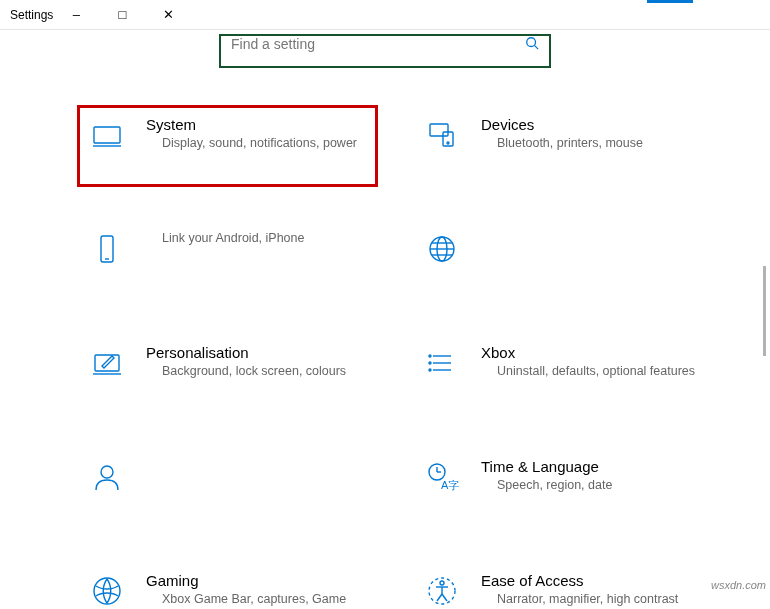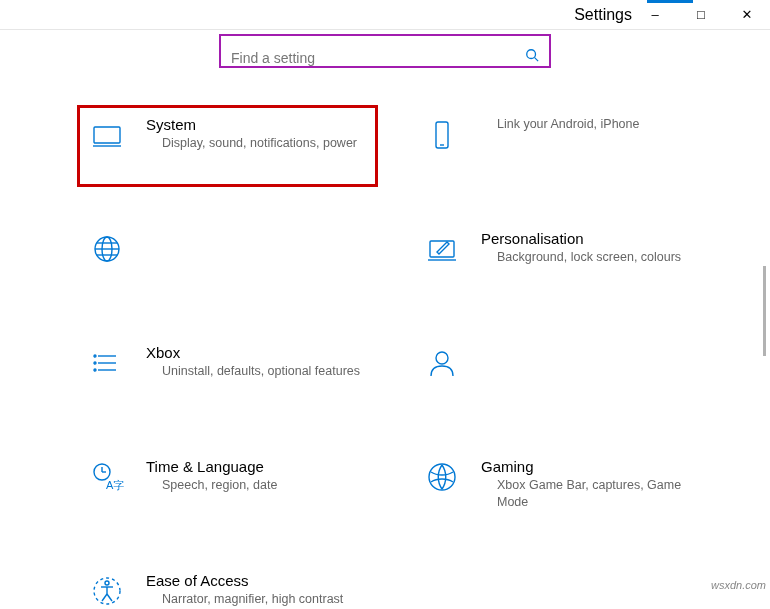--- a/index.html
+++ b/index.html
@@ -8,24 +8,24 @@
     background: #fff;
     width: 770px;
     height: 609px;
     overflow: hidden;
     position: relative;
   }
   .titlebar {
     height: 30px;
     display: flex;
     align-items: center;
-    justify-content: flex-end;
+    justify-content: flex-start;
     padding-left: 10px;
     border-bottom: 1px solid #e6e6e6;
-    font-size: 16px;
+    font-size: 12px;
     color: #000;
   }
   .titlebar .title { font-weight: 400; }
   .win-controls { display: flex; height: 100%; }
   .win-btn {
     width: 46px;
     height: 100%;
     display: flex;
     align-items: center;
     justify-content: center;
@@ -44,23 +44,23 @@
 
   .search-wrap {
     display: flex;
     justify-content: center;
     margin-top: 4px;
     margin-bottom: 40px;
   }
   .search-box {
     width: 332px;
     height: 34px;
-    border: 2px solid #a21caf;
-    display: flex;
-    align-items: flex-end;
+    border: 2px solid #14532d;
+    display: flex;
+    align-items: flex-start;
     padding: 0 10px;
   }
   .search-box input {
     flex: 1;
     border: none;
     outline: none;
     font-size: 14px;
     color: #555;
   }
   .search-box input::placeholder { color: #777; }
@@ -172,20 +172,33 @@
             <rect x="4" y="9" width="26" height="16" rx="1"></rect>
             <line x1="3" y1="28" x2="31" y2="28"></line>
           </svg>
       </div>
       <div class="texts">
         <div class="title">System</div>
         <div class="desc">Display, sound, notifications, power</div>
       </div>
     </div>
 
+    <div class="cat">
+      <div class="icon">
+        <svg viewBox="0 0 34 34" width="34" height="34">
+            <rect x="5" y="6" width="18" height="12" rx="1"></rect>
+            <rect x="18" y="14" width="10" height="14" rx="1"></rect>
+            <circle cx="23" cy="25" r="1"></circle>
+          </svg>
+      </div>
+      <div class="texts">
+        <div class="title">Devices</div>
+        <div class="desc">Bluetooth, printers, mouse</div>
+      </div>
+    </div>
 
     <div class="cat">
       <div class="icon">
         <svg viewBox="0 0 34 34" width="34" height="34">
             <rect x="11" y="4" width="12" height="26" rx="2"></rect>
             <line x1="15" y1="27" x2="19" y2="27"></line>
           </svg>
       </div>
       <div class="texts">
         <div class="desc">Link your Android, iPhone</div>

